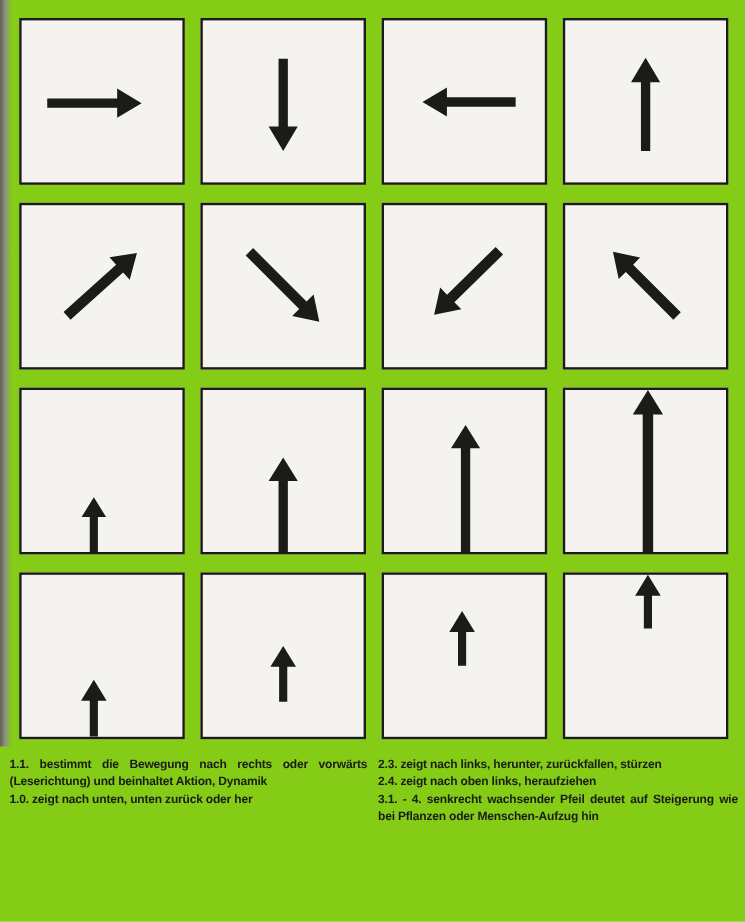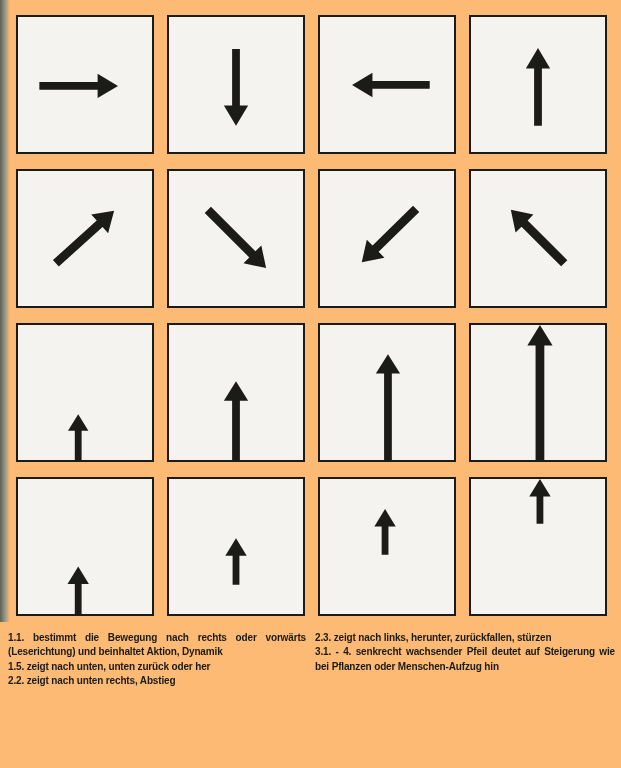--- a/index.html
+++ b/index.html
@@ -1,19 +1,19 @@
 <!DOCTYPE html>
 <html><head>
 <meta charset="utf-8">
 <style>
   html,body{margin:0;padding:0;}
   .page{
     position:relative;
     width:621px;height:768px;
-    background:#fdba74;
+    background:#84cc16;
     overflow:hidden;
     font-family:"Liberation Sans", sans-serif;
   }
   .scan-edge{
     position:absolute;left:0;top:0;width:10px;height:622px;
     background:linear-gradient(to right,#5e6054 0%,#8f9184 45%,rgba(232,230,225,0) 100%);
   }
   .arrow-grid{
     position:absolute;left:16px;top:15px;
     display:grid;
@@ -135,22 +135,22 @@
     <div class="cell">
         <svg viewBox="0 0 138 139" preserveAspectRatio="none">
           <polygon points="74.5,46.0 74.5,18.0 82.0,18.0 71.0,0.0 60.0,18.0 67.5,18.0 67.5,46.0" fill="#1b1b18"></polygon>
         </svg>
       </div>
   </div>
 
   <div class="captions">
     <div class="cap-col left">
       <p>1.1. bestimmt die Bewegung nach rechts oder vorwärts (Leserichtung) und beinhaltet Aktion, Dynamik</p>
-      <p>1.5. zeigt nach unten, unten zurück oder her</p>
-      <p>2.2. zeigt nach unten rechts, Abstieg</p>
+      <p>1.0. zeigt nach unten, unten zurück oder her</p>
     </div>
     <div class="cap-col right">
       <p>2.3. zeigt nach links, herunter, zurückfallen, stürzen</p>
+      <p>2.4. zeigt nach oben links, heraufziehen</p>
       <p>3.1. - 4. senkrecht wachsender Pfeil deutet auf Steigerung wie bei Pflanzen oder Menschen-Aufzug hin</p>
     </div>
   </div>
 
 </div>
 
 </body></html>

